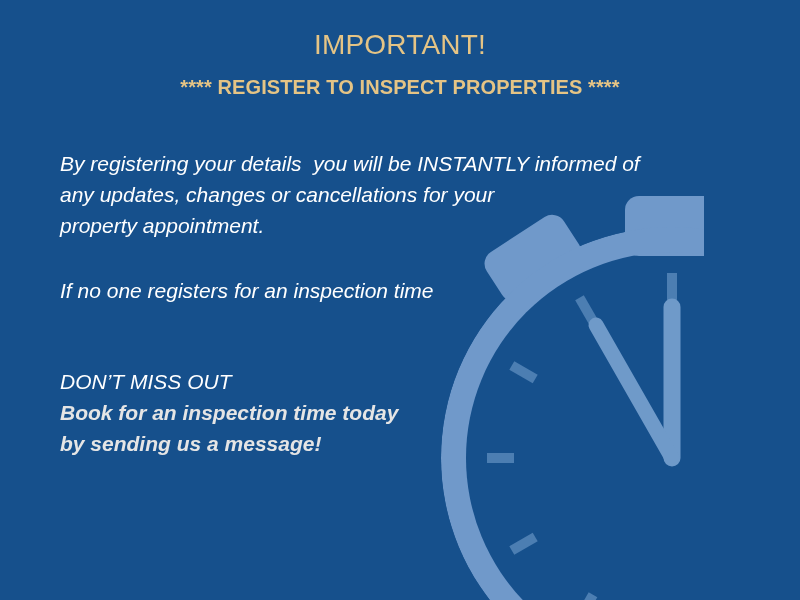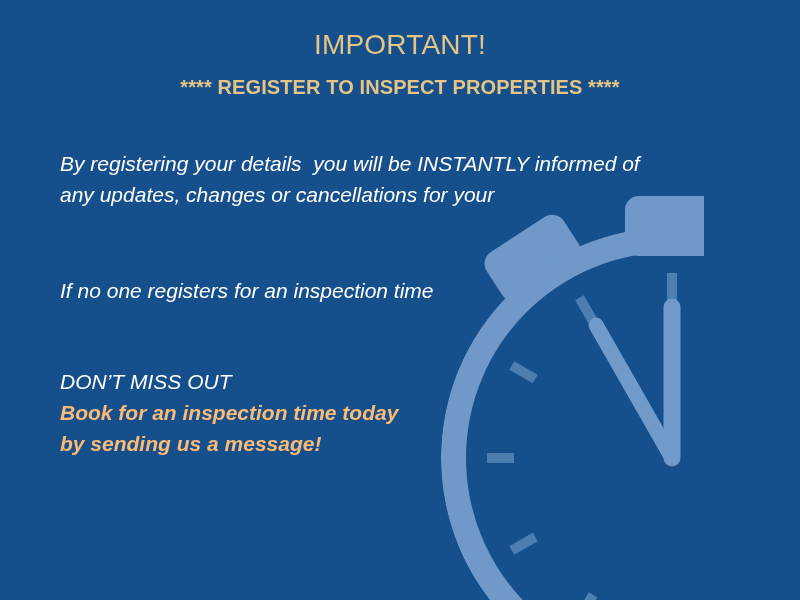--- a/index.html
+++ b/index.html
@@ -90,21 +90,21 @@
   .line {
     font-family: "Liberation Sans", sans-serif;
     font-size: 21px;
     font-weight: 400;
     color: #FFFFFF;
     line-height: 31px;
     white-space: pre;
   }
 
   .line.gold {
-    color: #fdba74;
+    color: #e5e5e5;
     font-weight: 700;
   }
 </style>
 </head>
 <body>
 
 <div id="slide">
 
   <svg id="clock-graphic" viewBox="0 0 800 600" xmlns="http://www.w3.org/2000/svg">
     <defs>
@@ -162,20 +162,21 @@
     <div class="headline-block">
       <div class="headline-1">IMPORTANT!</div>
       <div class="headline-2">****  REGISTER TO INSPECT PROPERTIES ****</div>
     </div>
 
     <div class="body-block">
 
       <div class="para para-1">
         <div class="line">By registering your details  you will be INSTANTLY informed of</div>
         <div class="line">any updates, changes or cancellations for your</div>
+        <div class="line">property appointment.</div>
       </div>
 
       <div class="para para-2">
         <div class="line">If no one registers for an inspection time</div>
       </div>
 
       <div class="para para-3">
         <div class="line">DON’T MISS OUT</div>
         <div class="line gold">Book for an inspection time today</div>
         <div class="line gold">by sending us a message!</div>

